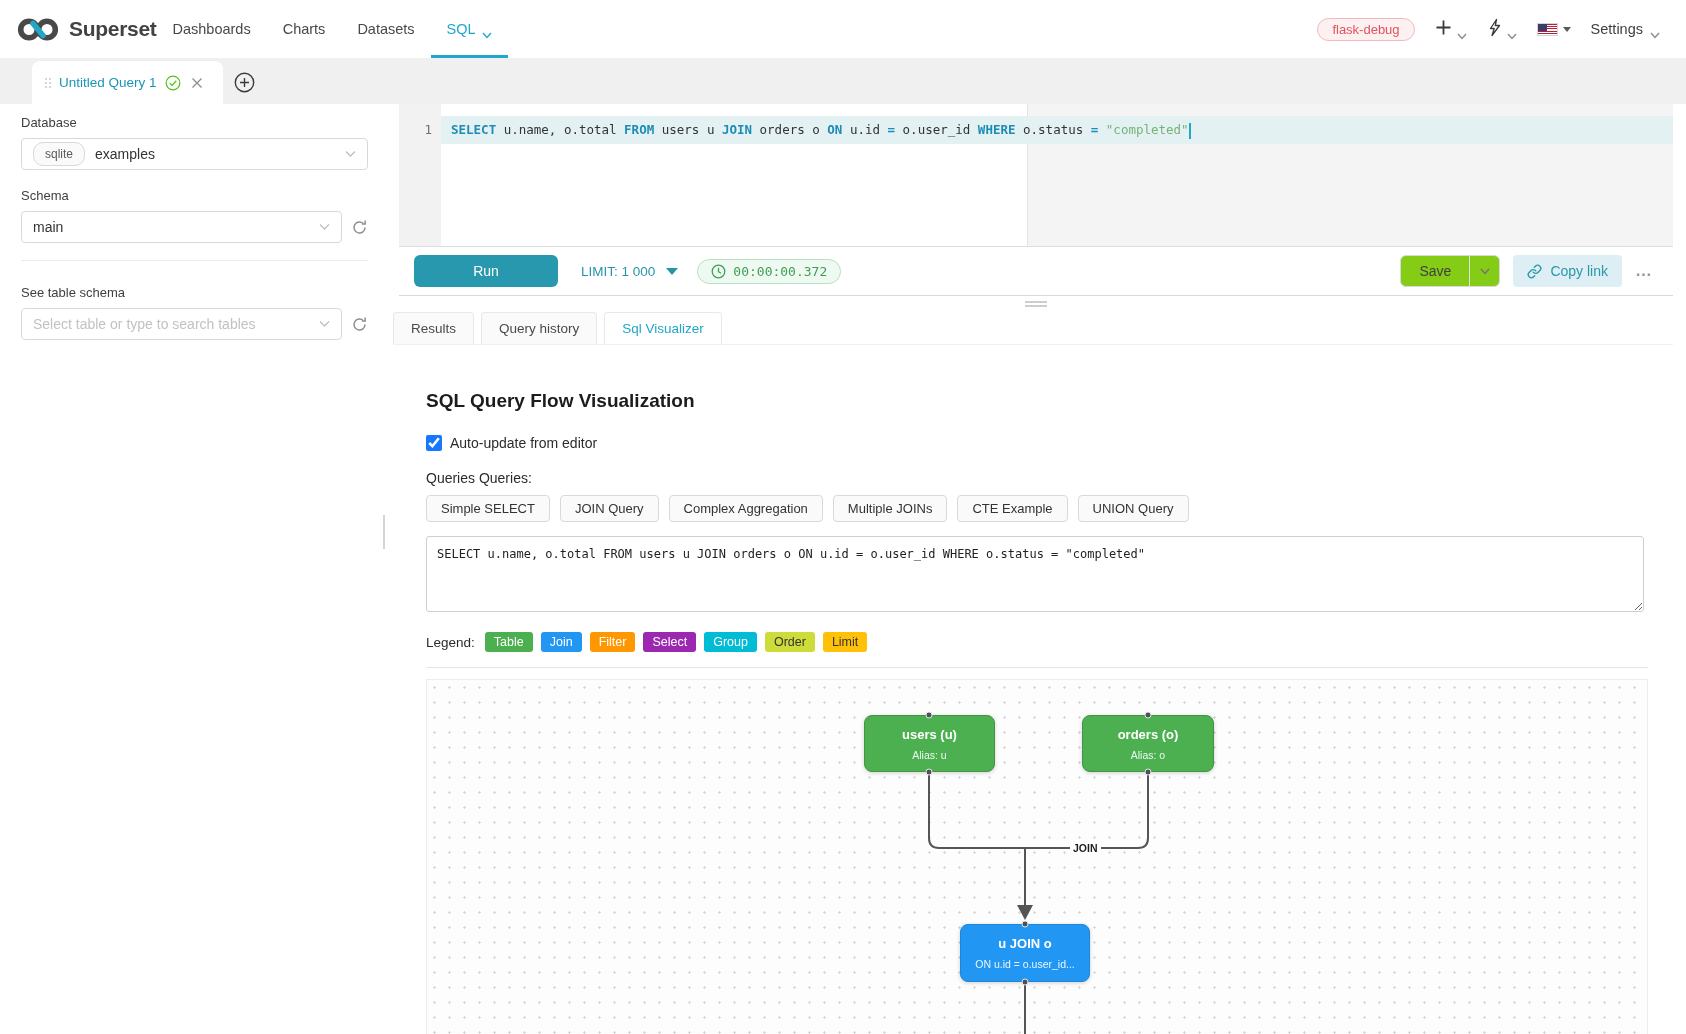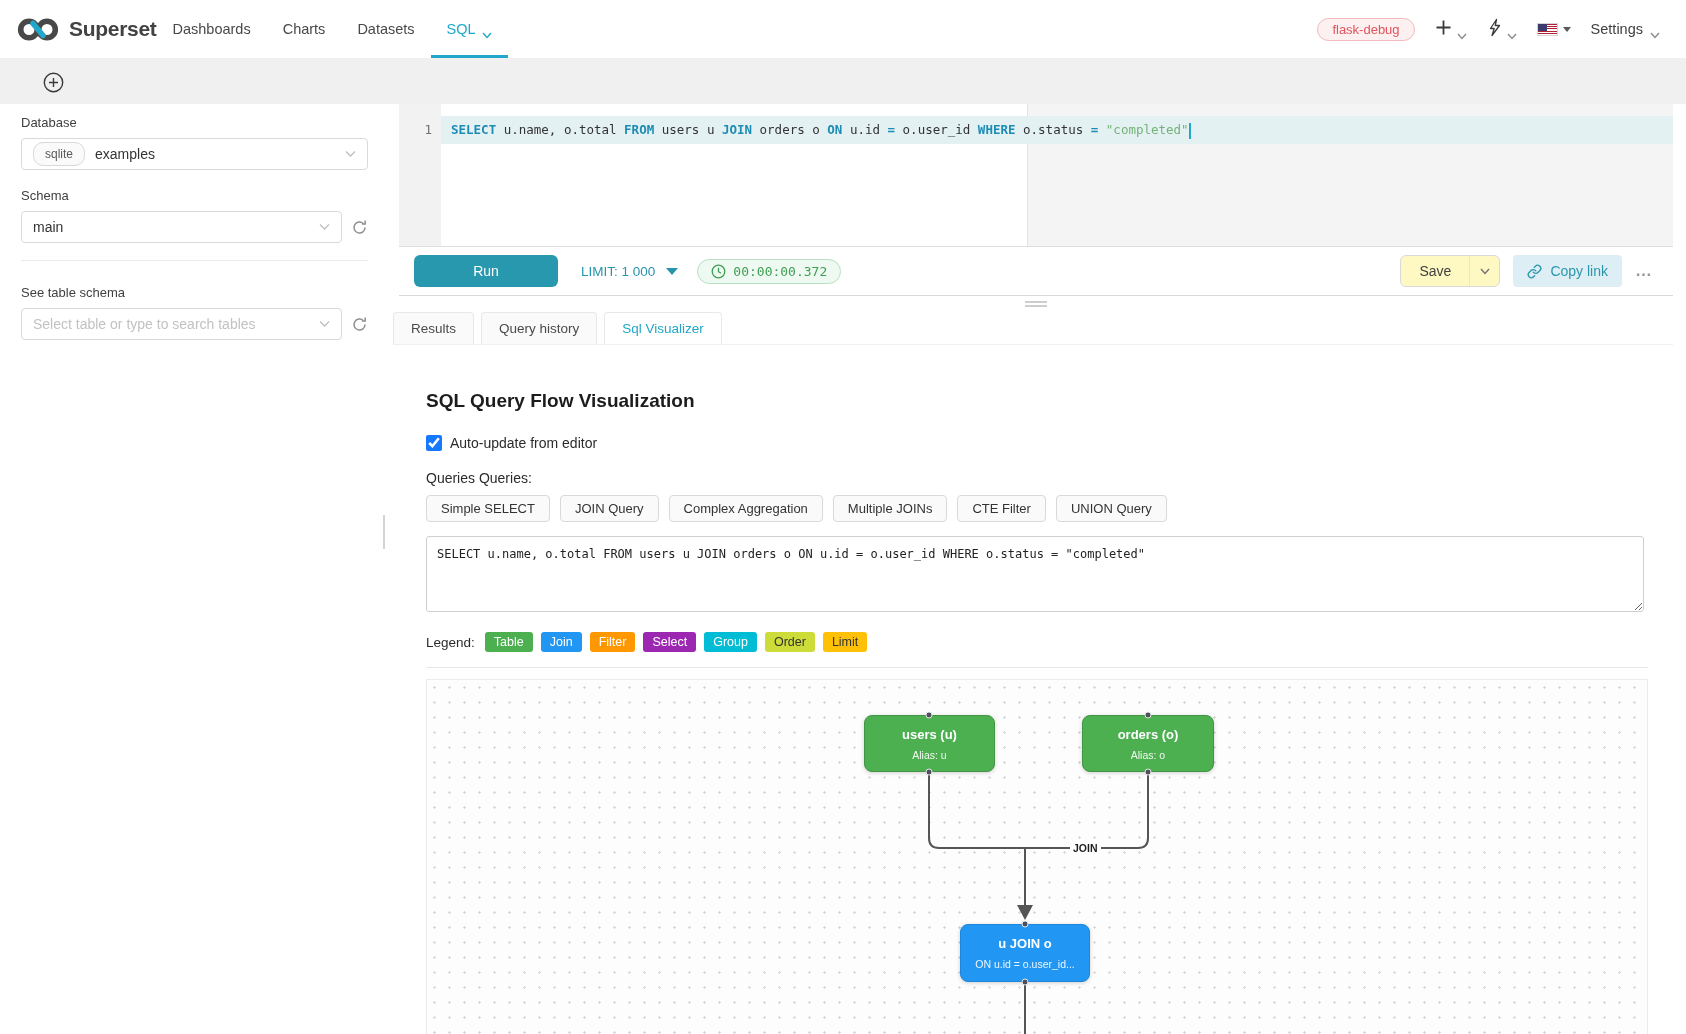--- a/index.html
+++ b/index.html
@@ -61,21 +61,21 @@
   .cursor-bar { display:inline-block; width:2px; height:16px; background:#20a7c9; vertical-align:middle; }
 
   
   .toolbar { height:48px; display:flex; align-items:center; padding:0 15px; background:#fff; }
   .run-btn { width:144px; height:32px; background:#2898ae; color:#fff; font-size:14px; border:none; border-radius:6px; cursor:pointer; }
   .limit { display:flex; align-items:center; gap:11px; margin-left:23px; cursor:pointer; }
   .limit-text { font-size:13.5px; color:#2795ab; }
   .limit-caret { width:0; height:0; border-left:6px solid transparent; border-right:6px solid transparent; border-top:7px solid #2795ab; }
   .timer { display:flex; align-items:center; gap:7px; margin-left:19px; background:#eef9f1; border:1px solid #b8e0c2; border-radius:14px; padding:4px 13px; font-size:13px; color:#3f9e54; }
   .tb-right { margin-left:auto; display:flex; align-items:center; gap:13px; }
-  .save-btn { display:flex; height:32px; border:1px solid #d9d9d9; border-radius:6px; overflow:hidden; background:#fef9c3; }
+  .save-btn { display:flex; height:32px; border:1px solid #d9d9d9; border-radius:6px; overflow:hidden; background:#84cc16; }
   .save-main { padding:0 18px; display:flex; align-items:center; font-size:14px; color:#404040; cursor:pointer; }
   .save-caret { width:30px; display:flex; align-items:center; justify-content:center; border-left:1px solid #e4e4e4; color:#737373; cursor:pointer; }
   .copylink { display:flex; align-items:center; gap:8px; height:32px; padding:0 14px; background:#ddeef4; border:none; border-radius:4px; color:#2b96ac; font-size:14px; cursor:pointer; }
   .more-dots { color:#999; font-size:17px; font-weight:bold; letter-spacing:2px; cursor:pointer; margin-right:4px; }
 
   
   .splitbar { border-top:1px solid #d9d9d9; height:17px; position:relative; cursor:row-resize; }
   .grab { position:absolute; left:calc(50% - 11px); top:5px; }
   .grab i { display:block; width:22px; height:2px; background:#cdcdcd; margin-bottom:2px; }
   .rtabs { display:flex; gap:7px; margin-left:-6px; border-bottom:1px solid #f0f0f0; }
@@ -175,20 +175,42 @@
       <span class="caret">
         <svg width="10" height="7" viewBox="0 0 10 7">
             <path d="M1 1 L5 5.4 L9 1" fill="none" stroke="#8c8c8c" stroke-width="1.4"></path>
           </svg>
       </span>
     </span>
   </div>
 </div>
 
 <div class="tabstrip">
+  <div class="qtab">
+    <span class="grip">
+        <i></i>
+        <i></i>
+        <i></i>
+        <i></i>
+        <i></i>
+        <i></i>
+      </span>
+    <span class="qtab-title">Untitled Query 1</span>
+    <span style="display:flex;">
+      <svg width="16" height="16" viewBox="0 0 16 16">
+        <circle cx="8" cy="8" r="6.8" fill="none" stroke="#52c41a" stroke-width="1.2"></circle>
+        <path d="M4.8 8.2 L7.1 10.4 L11.3 5.8" fill="none" stroke="#52c41a" stroke-width="1.3"></path>
+      </svg>
+    </span>
+    <span class="qtab-close">
+      <svg width="12" height="12" viewBox="0 0 12 12">
+          <path d="M1.5 1.5 L10.5 10.5 M10.5 1.5 L1.5 10.5" stroke="#8c8c8c" stroke-width="1.3"></path>
+        </svg>
+    </span>
+  </div>
   <div class="newtab">
     <svg width="21" height="21" viewBox="0 0 21 21">
       <circle cx="10.5" cy="10.5" r="9.2" fill="none" stroke="#3a3a3a" stroke-width="1.4"></circle>
       <path d="M10.5 6 V15 M6 10.5 H15" stroke="#3a3a3a" stroke-width="1.4"></path>
     </svg>
   </div>
 </div>
 
 <div class="main">
 
@@ -313,21 +335,21 @@
         <input type="checkbox" checked="" style="">
         <span class="auto-label">Auto-update from editor</span>
       </div>
 
       <div class="sample-label">Queries Queries:</div>
       <div class="sample-row">
         <button class="sample-btn">Simple SELECT</button>
         <button class="sample-btn">JOIN Query</button>
         <button class="sample-btn">Complex Aggregation</button>
         <button class="sample-btn">Multiple JOINs</button>
-        <button class="sample-btn">CTE Filter</button>
+        <button class="sample-btn">CTE Example</button>
         <button class="sample-btn">UNION Query</button>
       </div>
 
       <textarea class="query-box mono" spellcheck="false" style="">SELECT u.name, o.total FROM users u JOIN orders o ON u.id = o.user_id WHERE o.status = "completed"</textarea>
 
       <div class="legend-row">
         <span class="legend-label">Legend:</span>
         <span class="chip lg-0">Table</span>
         <span class="chip lg-1">Join</span>
         <span class="chip lg-2">Filter</span>

